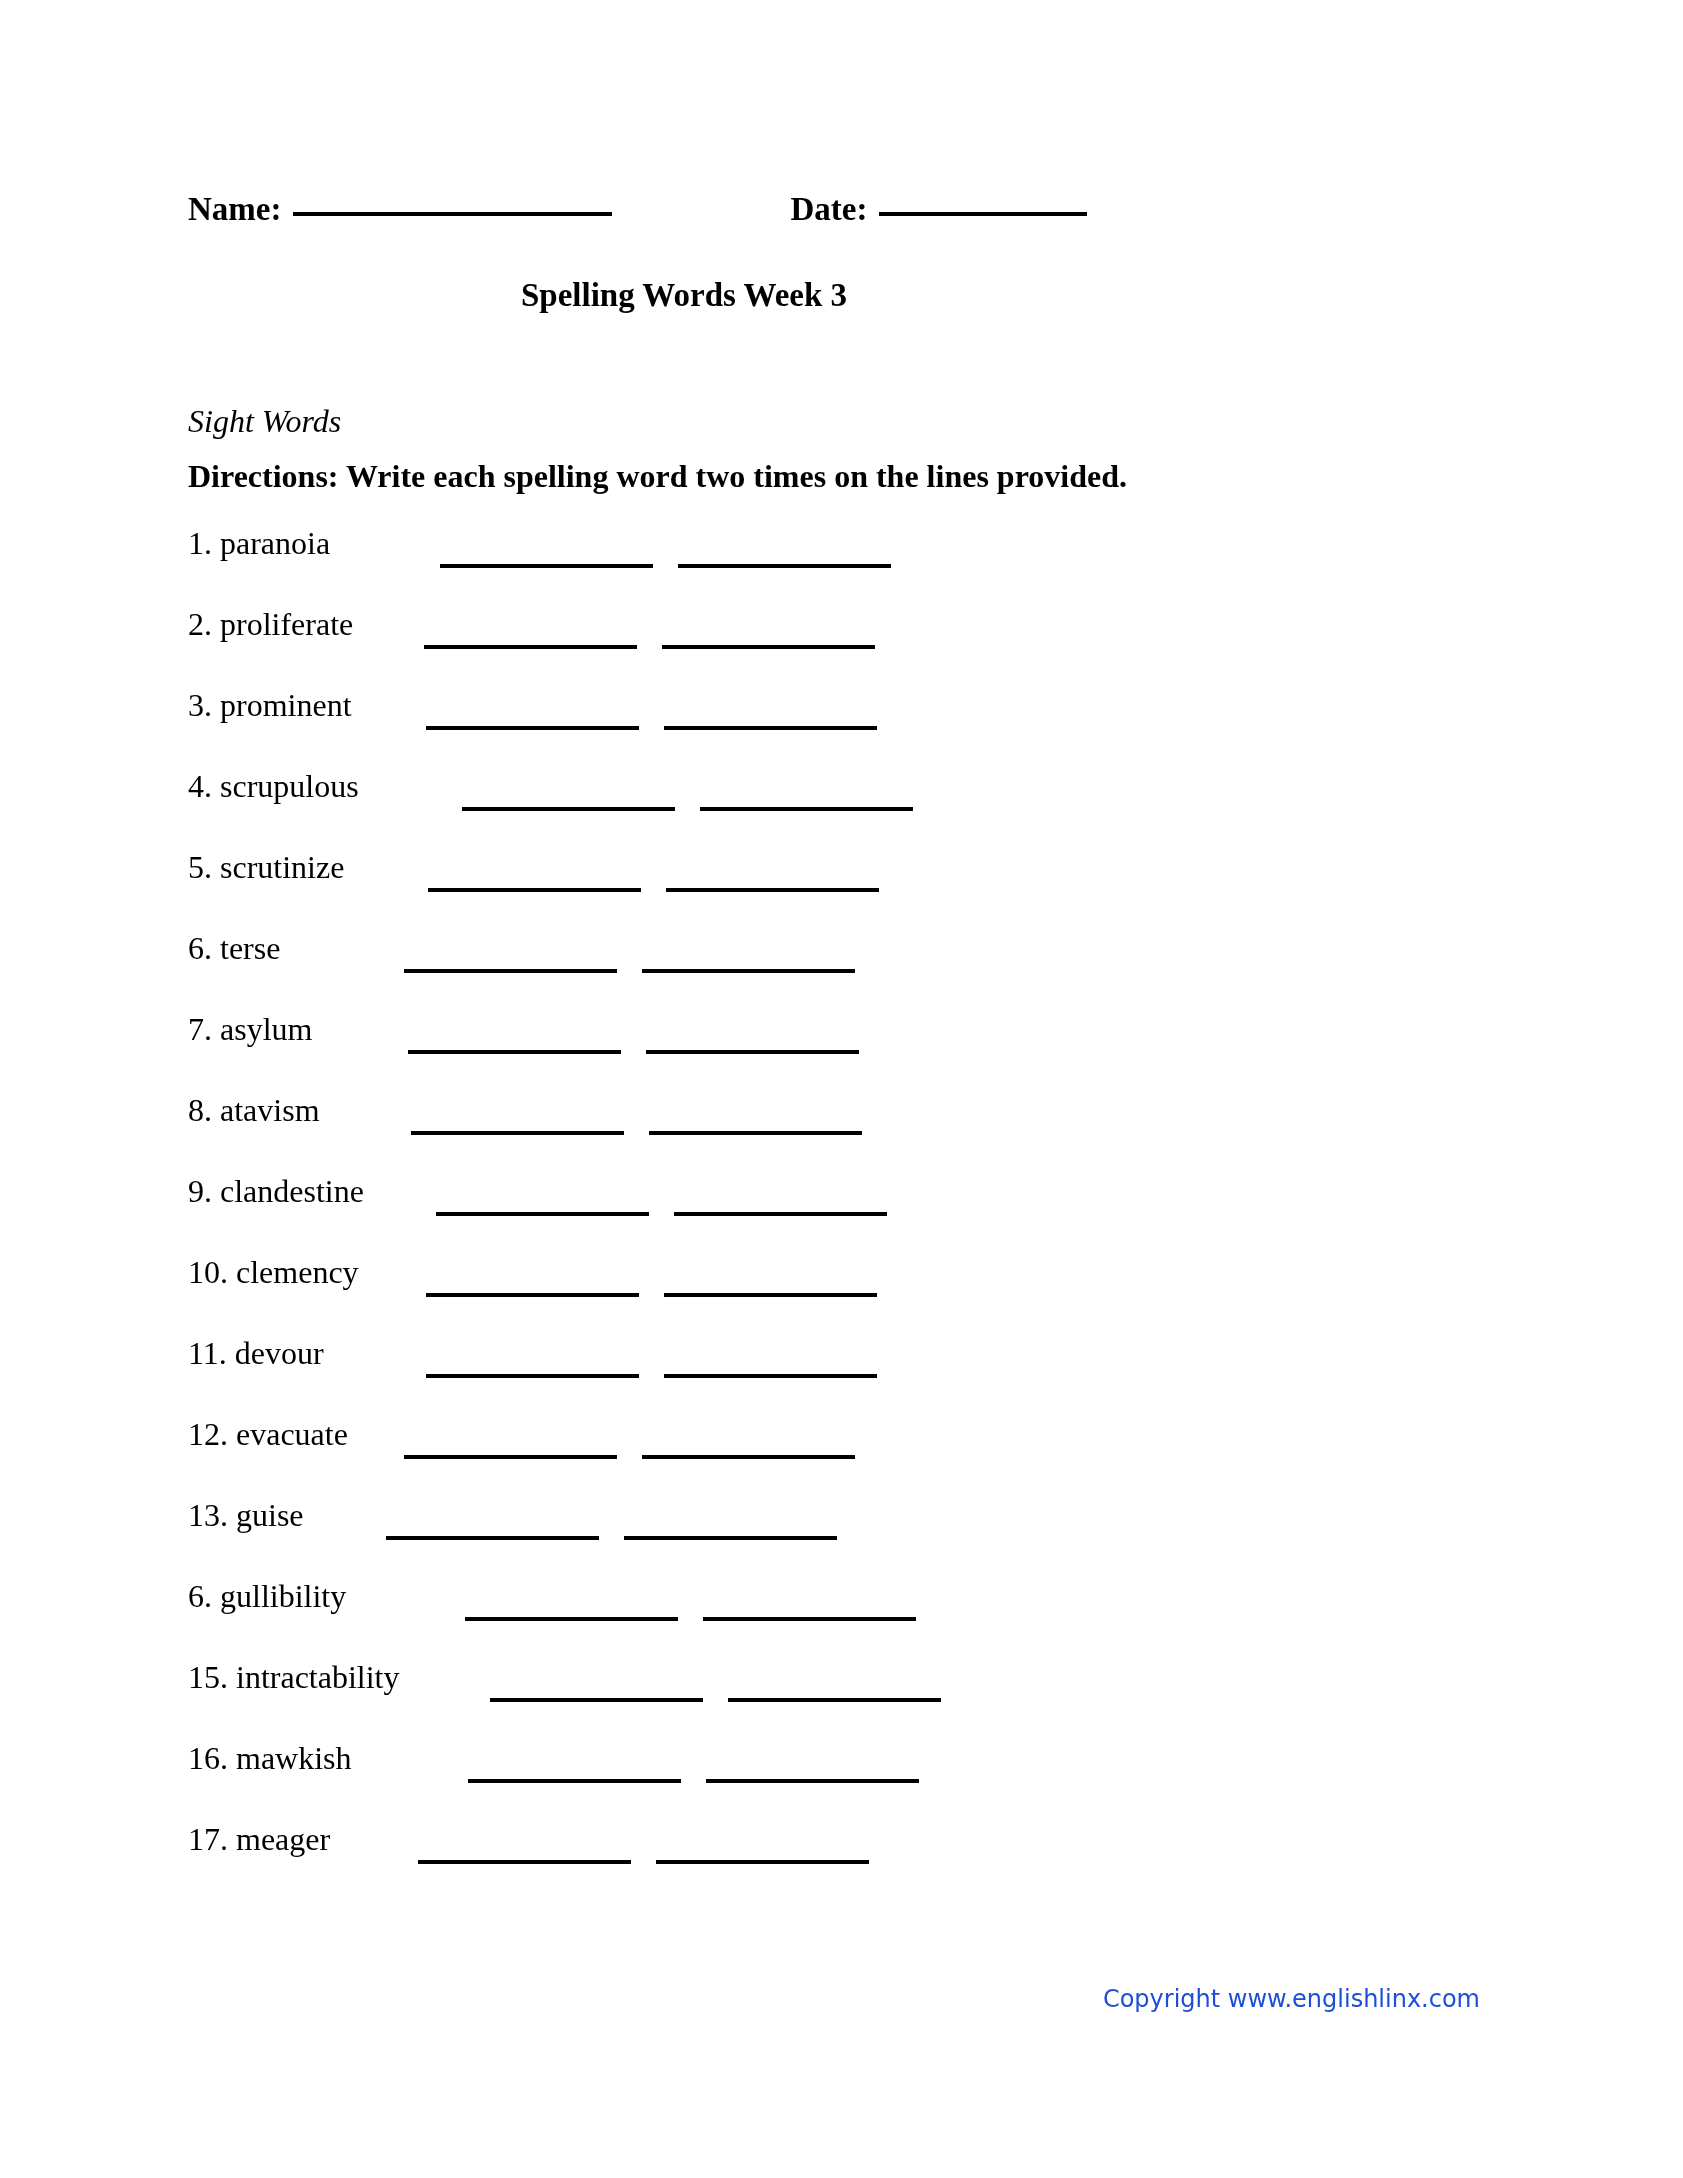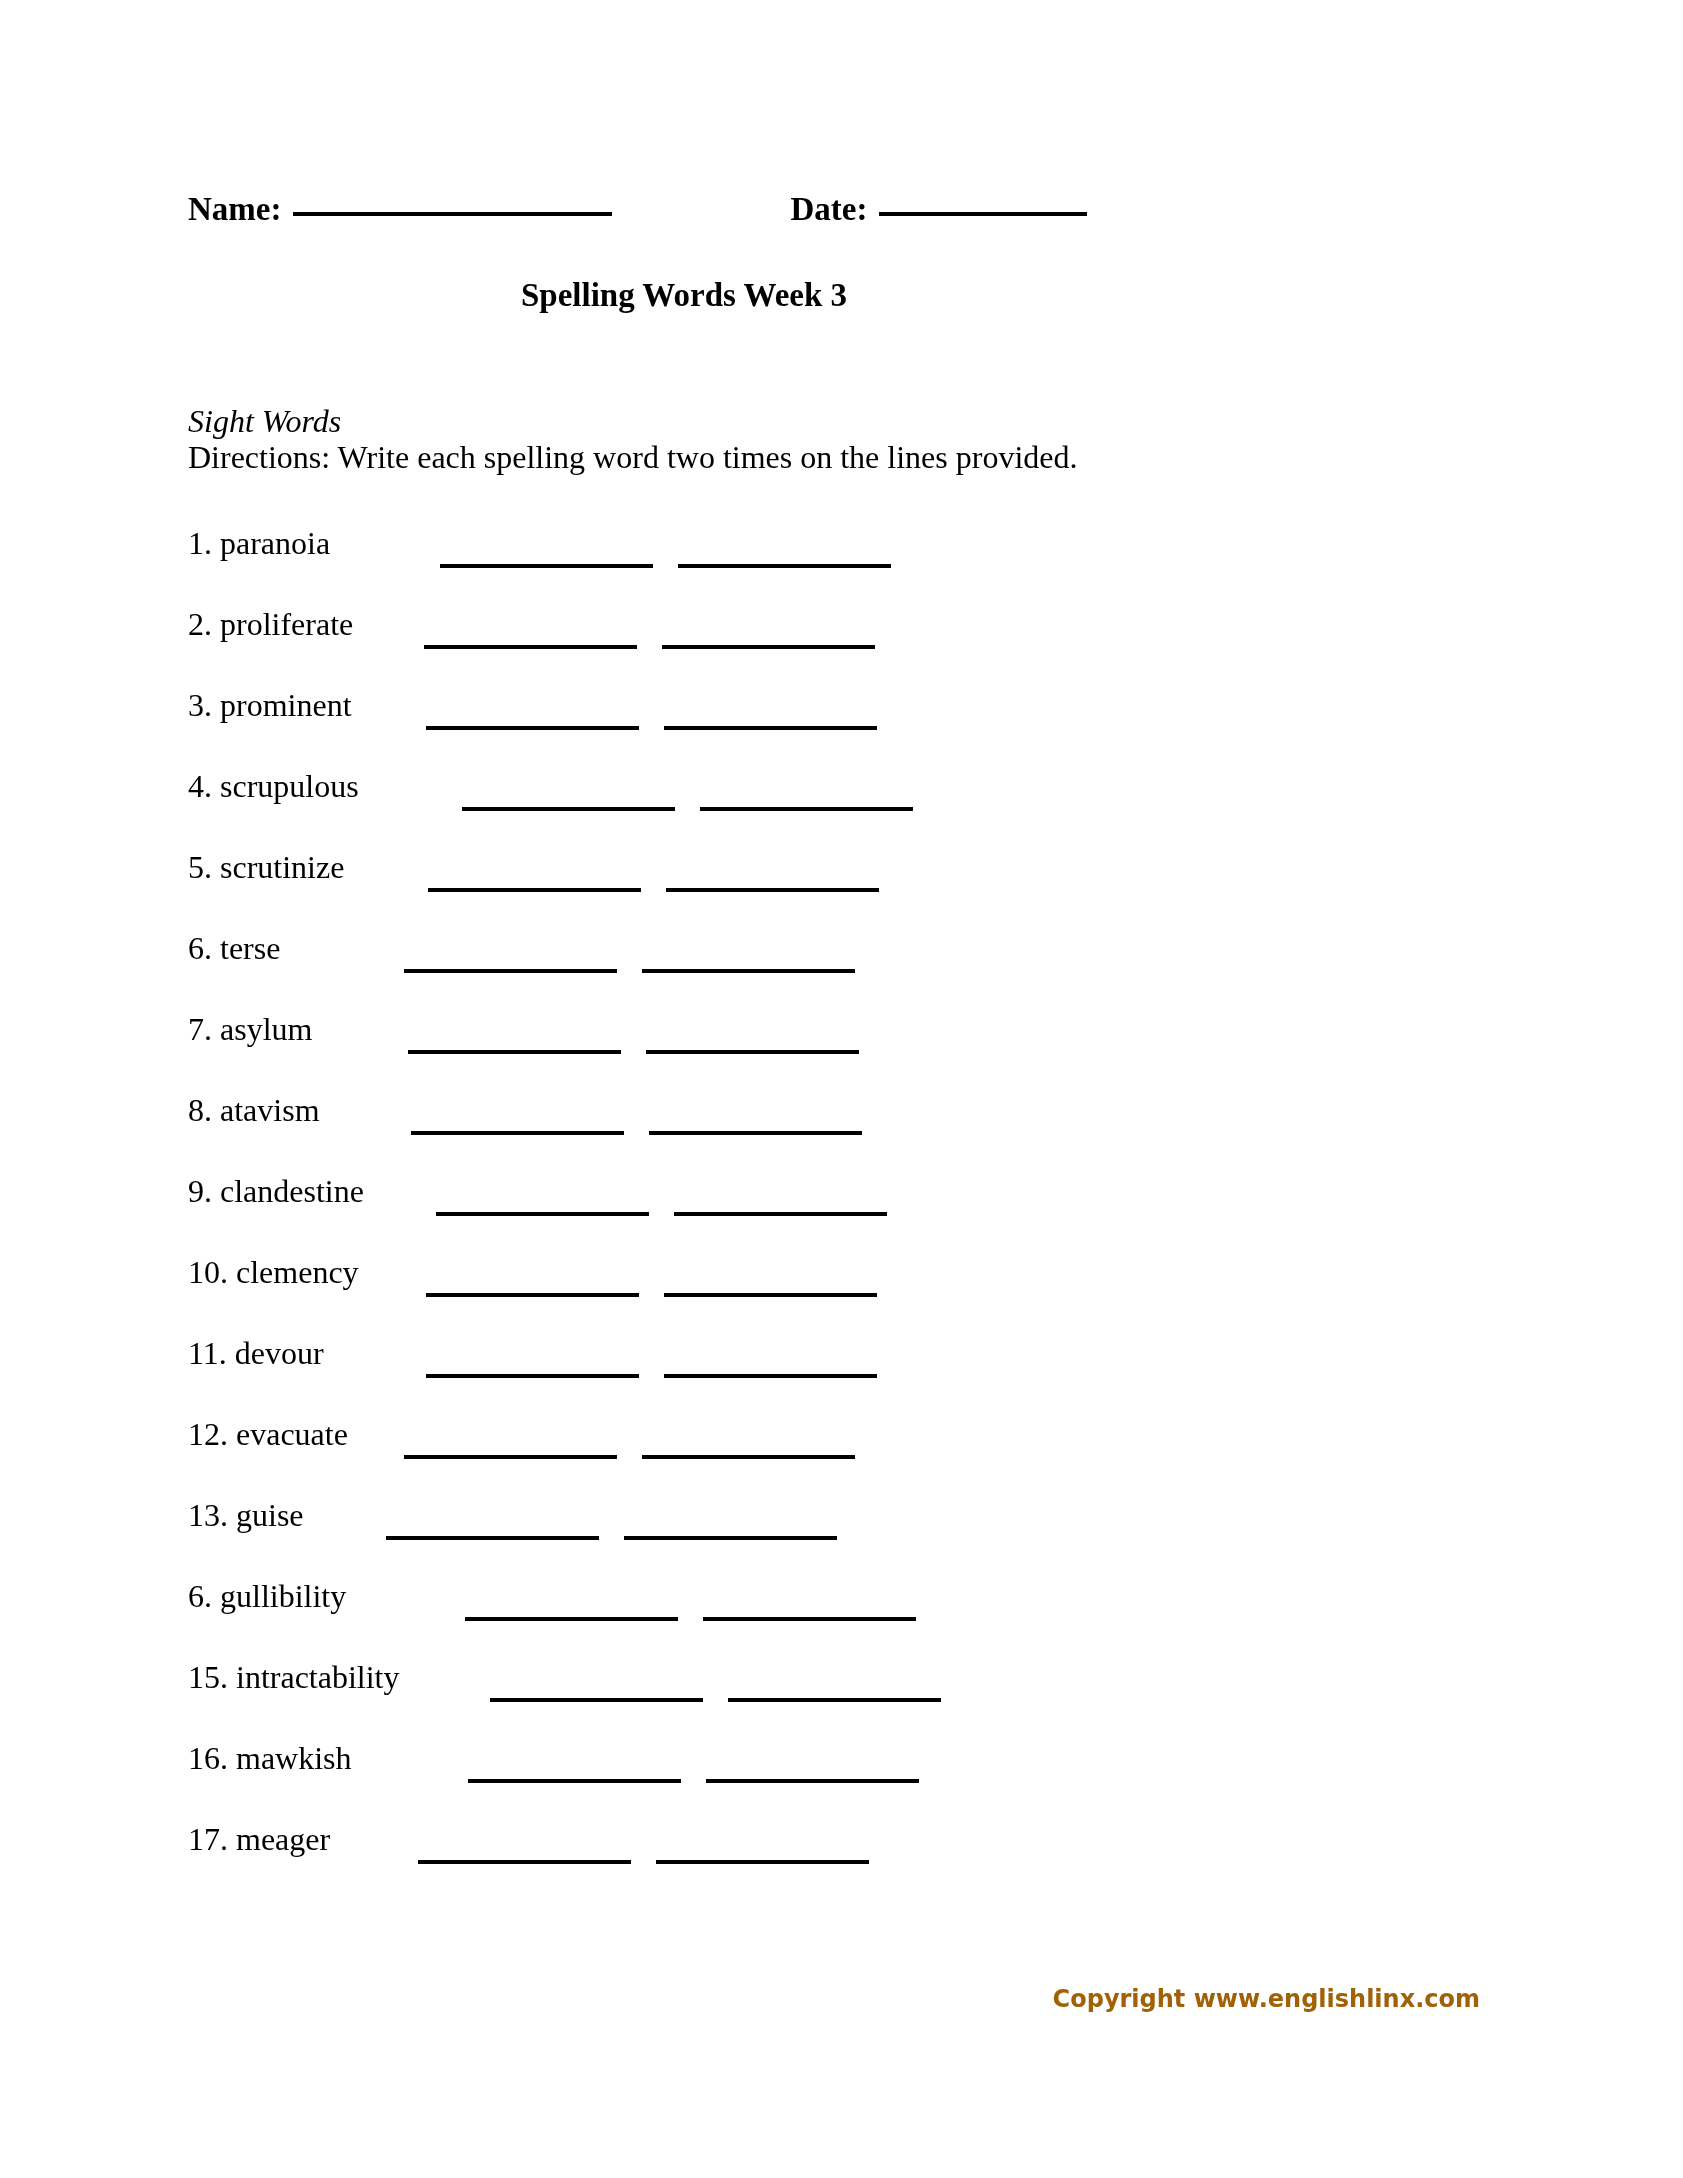--- a/index.html
+++ b/index.html
@@ -72,23 +72,24 @@
     top: 358px;
     font-size: 32px;
     font-style: italic;
     margin-top: 45px;
   }
 
   
   .directions {
     position: absolute;
     left: 188px;
-    top: 439px;
+    top: 458px;
     font-size: 32px;
     white-space: nowrap;
+    font-weight: bold;
   }
 
   
   .list {
     position: absolute;
     left: 188px;
     top: 513px;
     width: 1168px;
   }
   .word-row {
@@ -119,22 +120,21 @@
 
   
   .footer {
     position: absolute;
     left: 0;
     top: 1985px;
     width: 1480px;
     text-align: right;
     font-family: "DejaVu Sans", "Liberation Sans", sans-serif;
     font-size: 24px;
-    color: #a16207;
-    font-weight: bold;
+    color: #1d4ed8;
   }
 </style>
 </head>
 <body>
 
 <div class="page">
 
   <div class="header-row">
     <span class="hdr-label">Name:</span>
     <span class="hdr-rule name-rule"></span>

